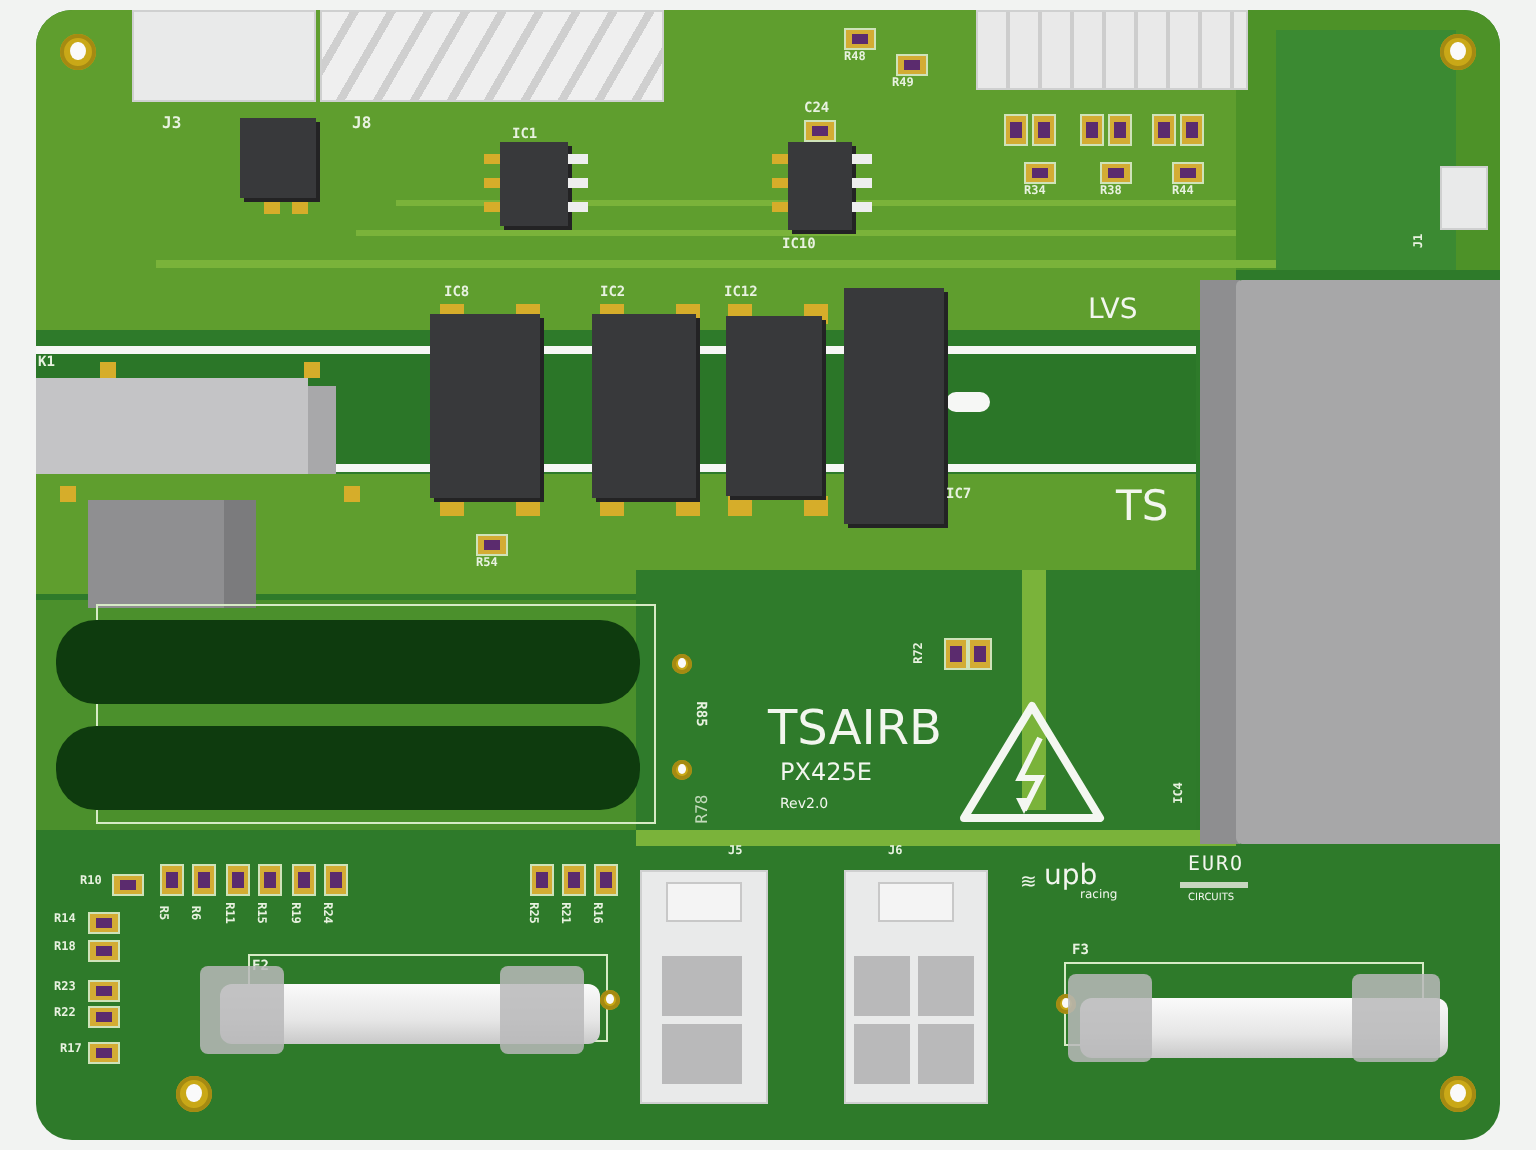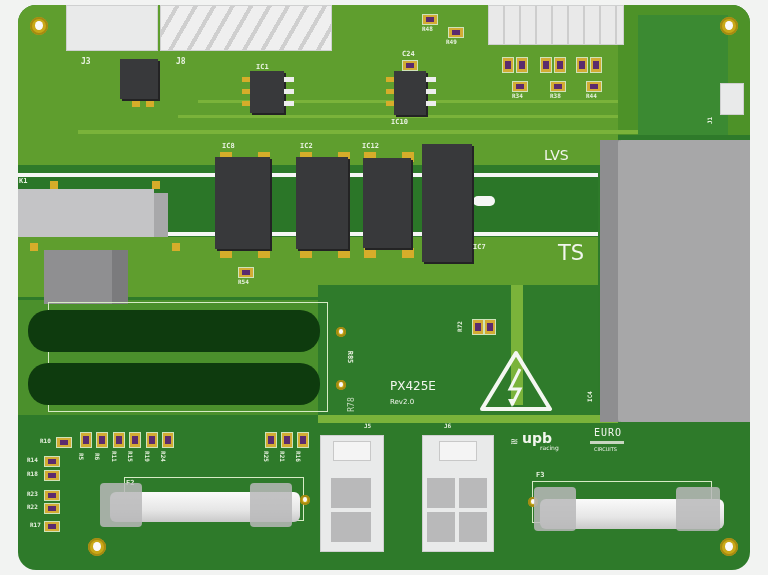--- a/index.html
+++ b/index.html
@@ -154,20 +154,21 @@
   <div class="abs cap" style="left:10px;top:358px;width:292px;height:42px;"></div>
   <div class="abs hole" style="left:318px;top:322px;width:10px;height:10px;"></div>
   <div class="abs hole" style="left:318px;top:375px;width:10px;height:10px;"></div>
   <div class="abs silk" style="left:326px;top:348px;font-size:7px;transform:rotate(90deg);">R85</div>
   <div class="abs silk" style="left:326px;top:395px;font-size:8px;font-weight:normal;transform:rotate(-90deg);opacity:.8;">R78</div>
 
   <div class="abs res" style="left:454px;top:314px;"></div>
   <div class="abs res" style="left:466px;top:314px;"></div>
   <div class="abs silk" style="left:436px;top:318px;font-size:6px;transform:rotate(-90deg);">R72</div>
 
+  <div class="abs big" style="left:366px;top:345px;font-size:24px;">TSAIRB</div>
   <div class="abs big" style="left:372px;top:374px;font-size:12px;">PX425E</div>
   <div class="abs big" style="left:372px;top:393px;font-size:7px;">Rev2.0</div>
 
   <svg class="abs" style="left:460px;top:344px;" width="76" height="64" viewBox="0 0 76 64">
     <polygon points="38,4 72,60 4,60" fill="none" stroke="#f4f7f1" stroke-width="4" stroke-linejoin="round"></polygon>
     <polyline points="42,20 32,40 42,40 34,56" fill="none" stroke="#f4f7f1" stroke-width="3"></polyline>
     <polygon points="30,50 34,58 38,50" fill="#f4f7f1"></polygon>
   </svg>
 
   <div class="abs silk" style="left:22px;top:432px;font-size:6px;">R10</div>
@@ -221,21 +222,21 @@
   <div class="abs conn" style="left:404px;top:430px;width:70px;height:115px;">
     <div class="abs" style="left:16px;top:5px;width:36px;height:18px;background:#f4f4f4;border:1px solid #c8c8c8;"></div>
     <div class="abs" style="left:4px;top:42px;width:28px;height:30px;background:#b9b9ba;"></div>
     <div class="abs" style="left:36px;top:42px;width:28px;height:30px;background:#b9b9ba;"></div>
     <div class="abs" style="left:4px;top:76px;width:28px;height:30px;background:#b9b9ba;"></div>
     <div class="abs" style="left:36px;top:76px;width:28px;height:30px;background:#b9b9ba;"></div>
   </div>
 
   <div class="abs" style="left:500px;top:425px;">
     <span class="abs" style="left:-8px;top:6px;color:#eef4ea;font-size:10px;">≋</span>
-    <span class="abs big" style="left:4px;top:0;font-size:14px;font-weight:bold;">upb</span>
+    <span class="abs big" style="left:4px;top:0;font-size:14px;font-weight:normal;">upb</span>
     <span class="abs big" style="left:22px;top:14px;font-size:6px;">racing</span>
   </div>
   <div class="abs" style="left:576px;top:422px;">
     <span class="abs big" style="left:0;top:0;font-size:10px;font-family:'DejaVu Sans Mono',monospace;letter-spacing:1px;">EURO</span>
     <span class="abs" style="left:-4px;top:14px;width:34px;height:3px;background:#c7d6c0;"></span>
     <span class="abs big" style="left:0;top:19px;font-size:5px;">CIRCUITS</span>
   </div>
 
   <div class="abs silk" style="left:518px;top:466px;font-size:7px;">F3</div>
   <div class="abs outline" style="left:514px;top:476px;width:178px;height:40px;"></div>

